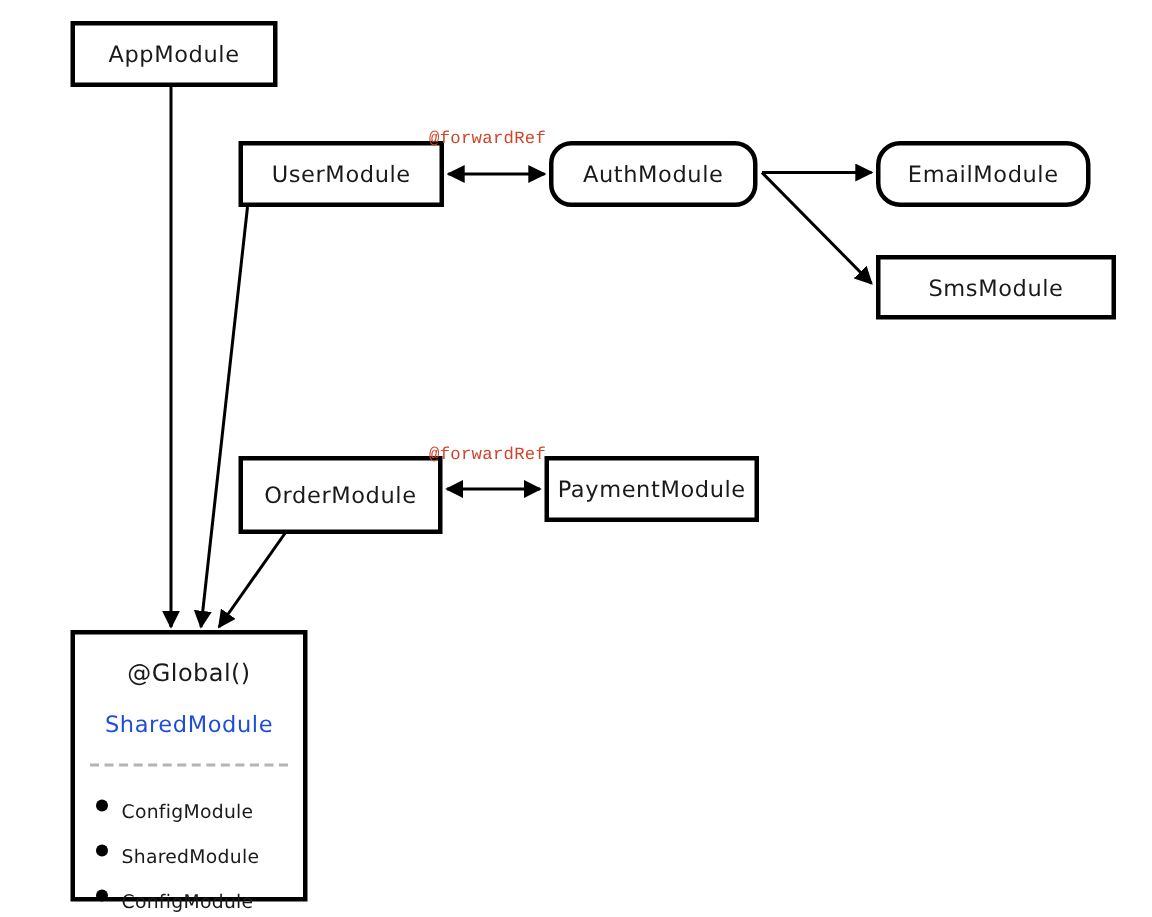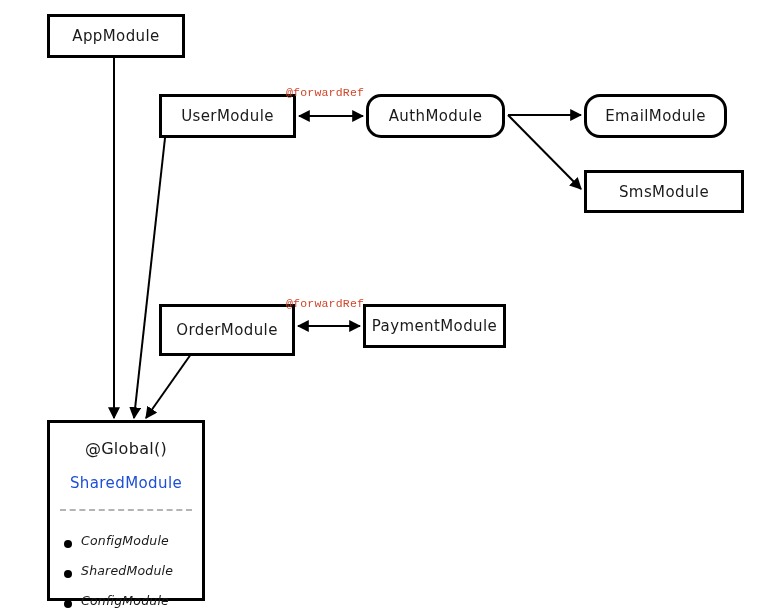--- a/index.html
+++ b/index.html
@@ -73,24 +73,23 @@
     border-top: 2px dashed #b4b4b4;
     height: 0;
   }
   .shared-list {
     list-style: none;
     margin: 0;
     padding: 22px 0 0 0;
   }
   .shared-list li {
     display: flex;
-    align-items: flex-end;
+    align-items: flex-start;
     padding: 0 0 0 14px;
     margin-bottom: 15px;
-    font-style: italic;
   }
   .bullet {
     width: 8px;
     height: 8px;
     border-radius: 50%;
     background: #000000;
     display: inline-block;
     flex: 0 0 auto;
     margin-right: 9px;
   }

